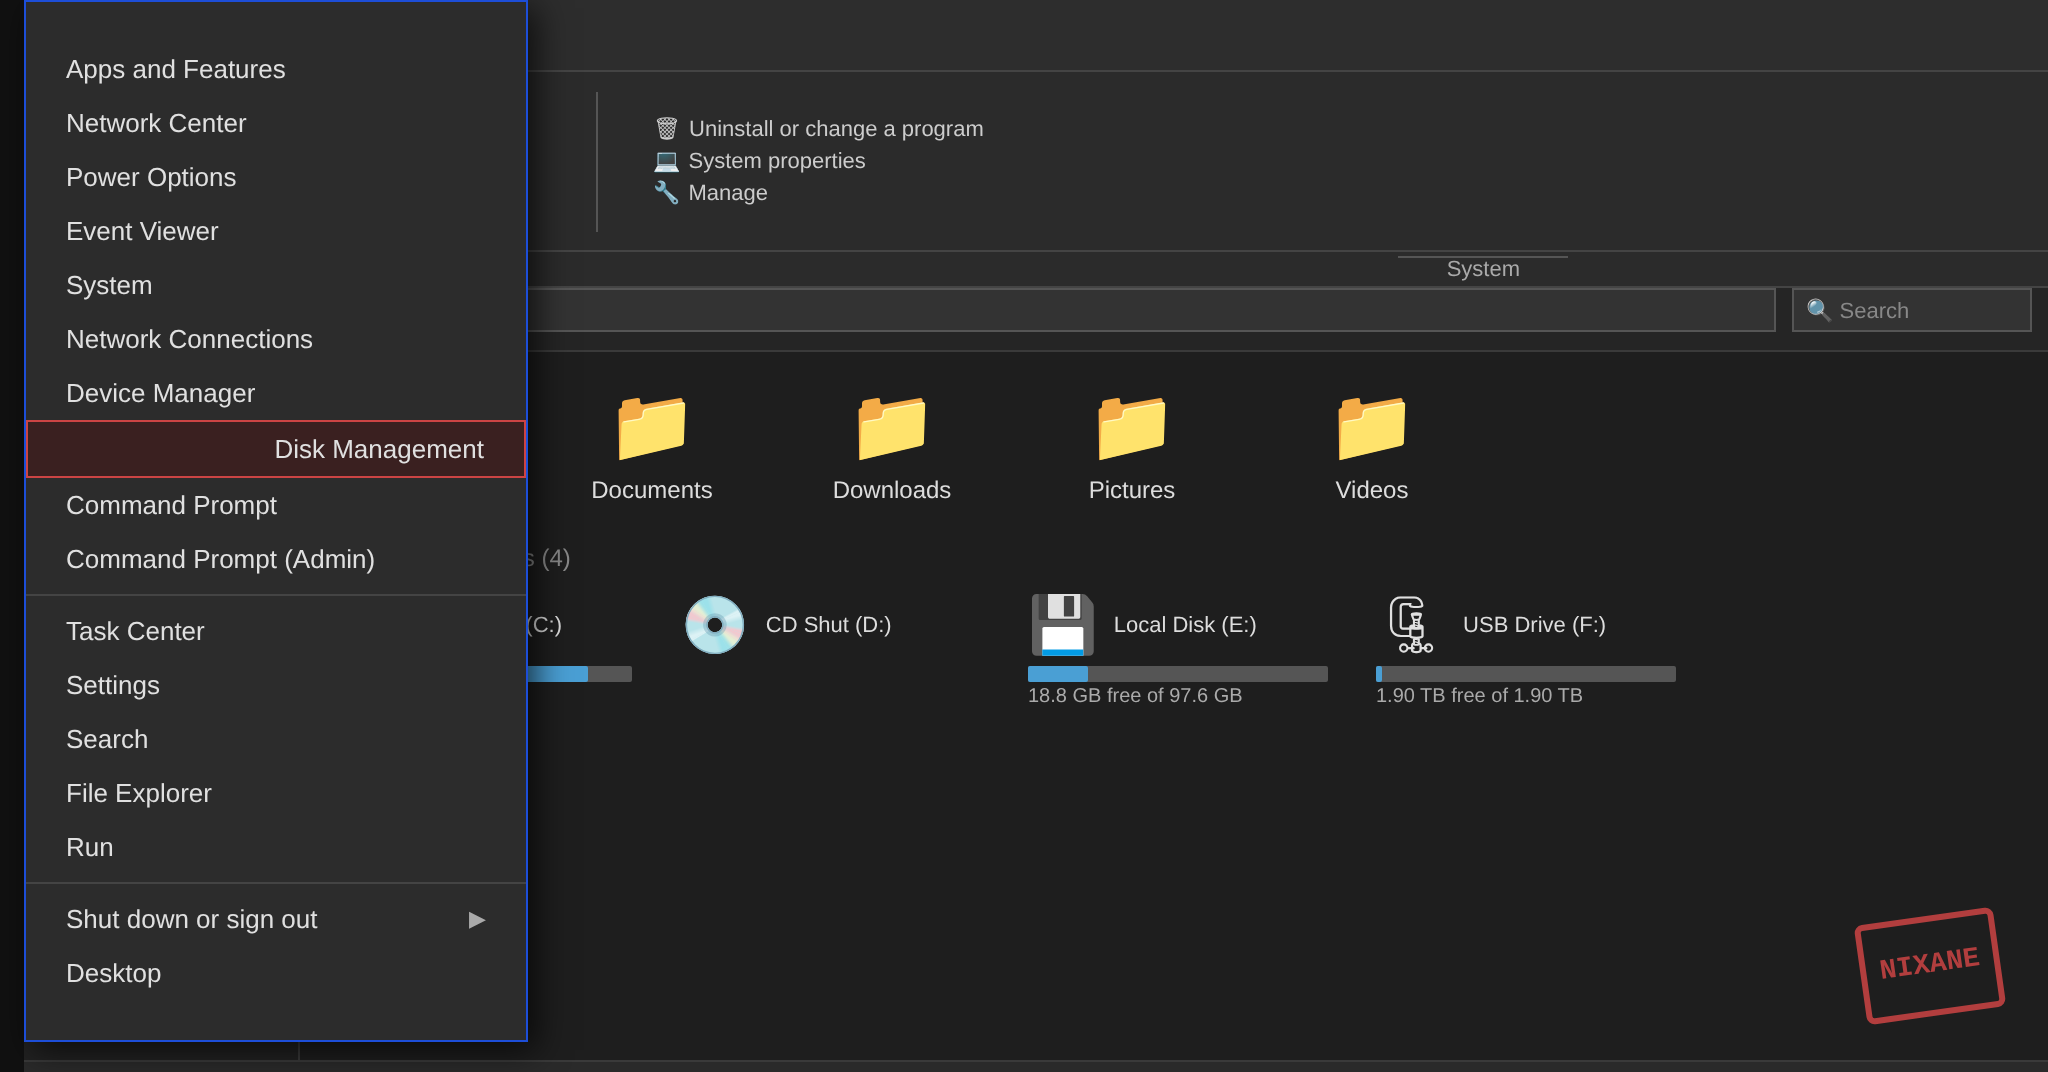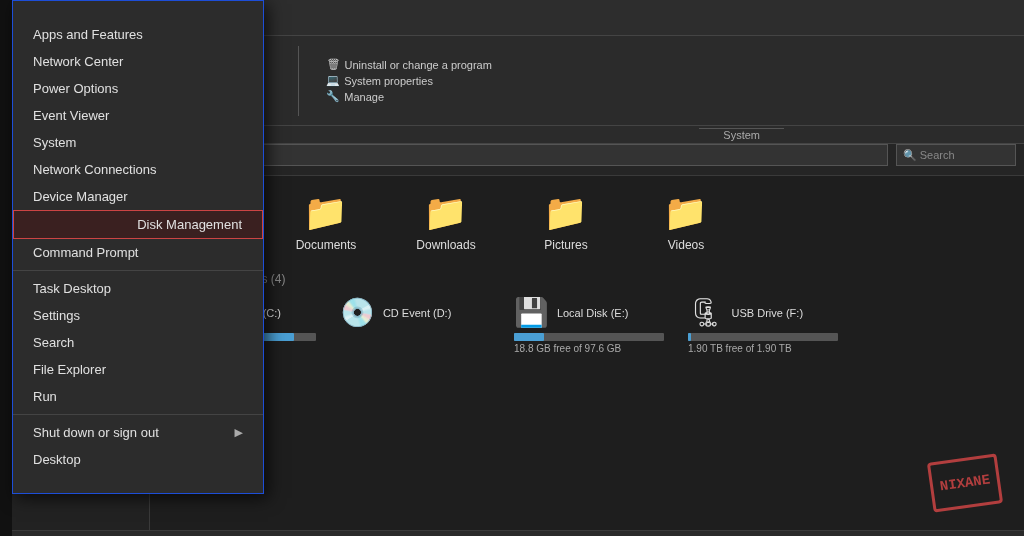--- a/index.html
+++ b/index.html
@@ -452,21 +452,21 @@
             <span class="drive-name">Local Disk (C:)</span>
           </div>
           <div class="drive-bar-bg">
             <div class="drive-bar-fill" style="width:85%"></div>
           </div>
           <div class="drive-free">of 366 GB</div>
         </div>
         <div class="drive-item">
           <div class="drive-header">
             <span class="drive-icon">💿</span>
-            <span class="drive-name">CD Event (D:)</span>
+            <span class="drive-name">CD Shut (D:)</span>
           </div>
         </div>
         <div class="drive-item">
           <div class="drive-header">
             <span class="drive-icon">💾</span>
             <span class="drive-name">Local Disk (E:)</span>
           </div>
           <div class="drive-bar-bg">
             <div class="drive-bar-fill" style="width:20%"></div>
           </div>
@@ -512,23 +512,26 @@
     </div>
     <div class="menu-item">
       <span>Device Manager</span>
     </div>
     <div class="menu-item highlighted">
       <span>Disk Management</span>
     </div>
     <div class="menu-item">
       <span>Command Prompt</span>
     </div>
+    <div class="menu-item">
+      <span>Command Prompt (Admin)</span>
+    </div>
     <div class="menu-separator"></div>
     <div class="menu-item">
-      <span>Task Desktop</span>
+      <span>Task Center</span>
     </div>
     <div class="menu-item">
       <span>Settings</span>
     </div>
     <div class="menu-item">
       <span>Search</span>
     </div>
     <div class="menu-item">
       <span>File Explorer</span>
     </div>

